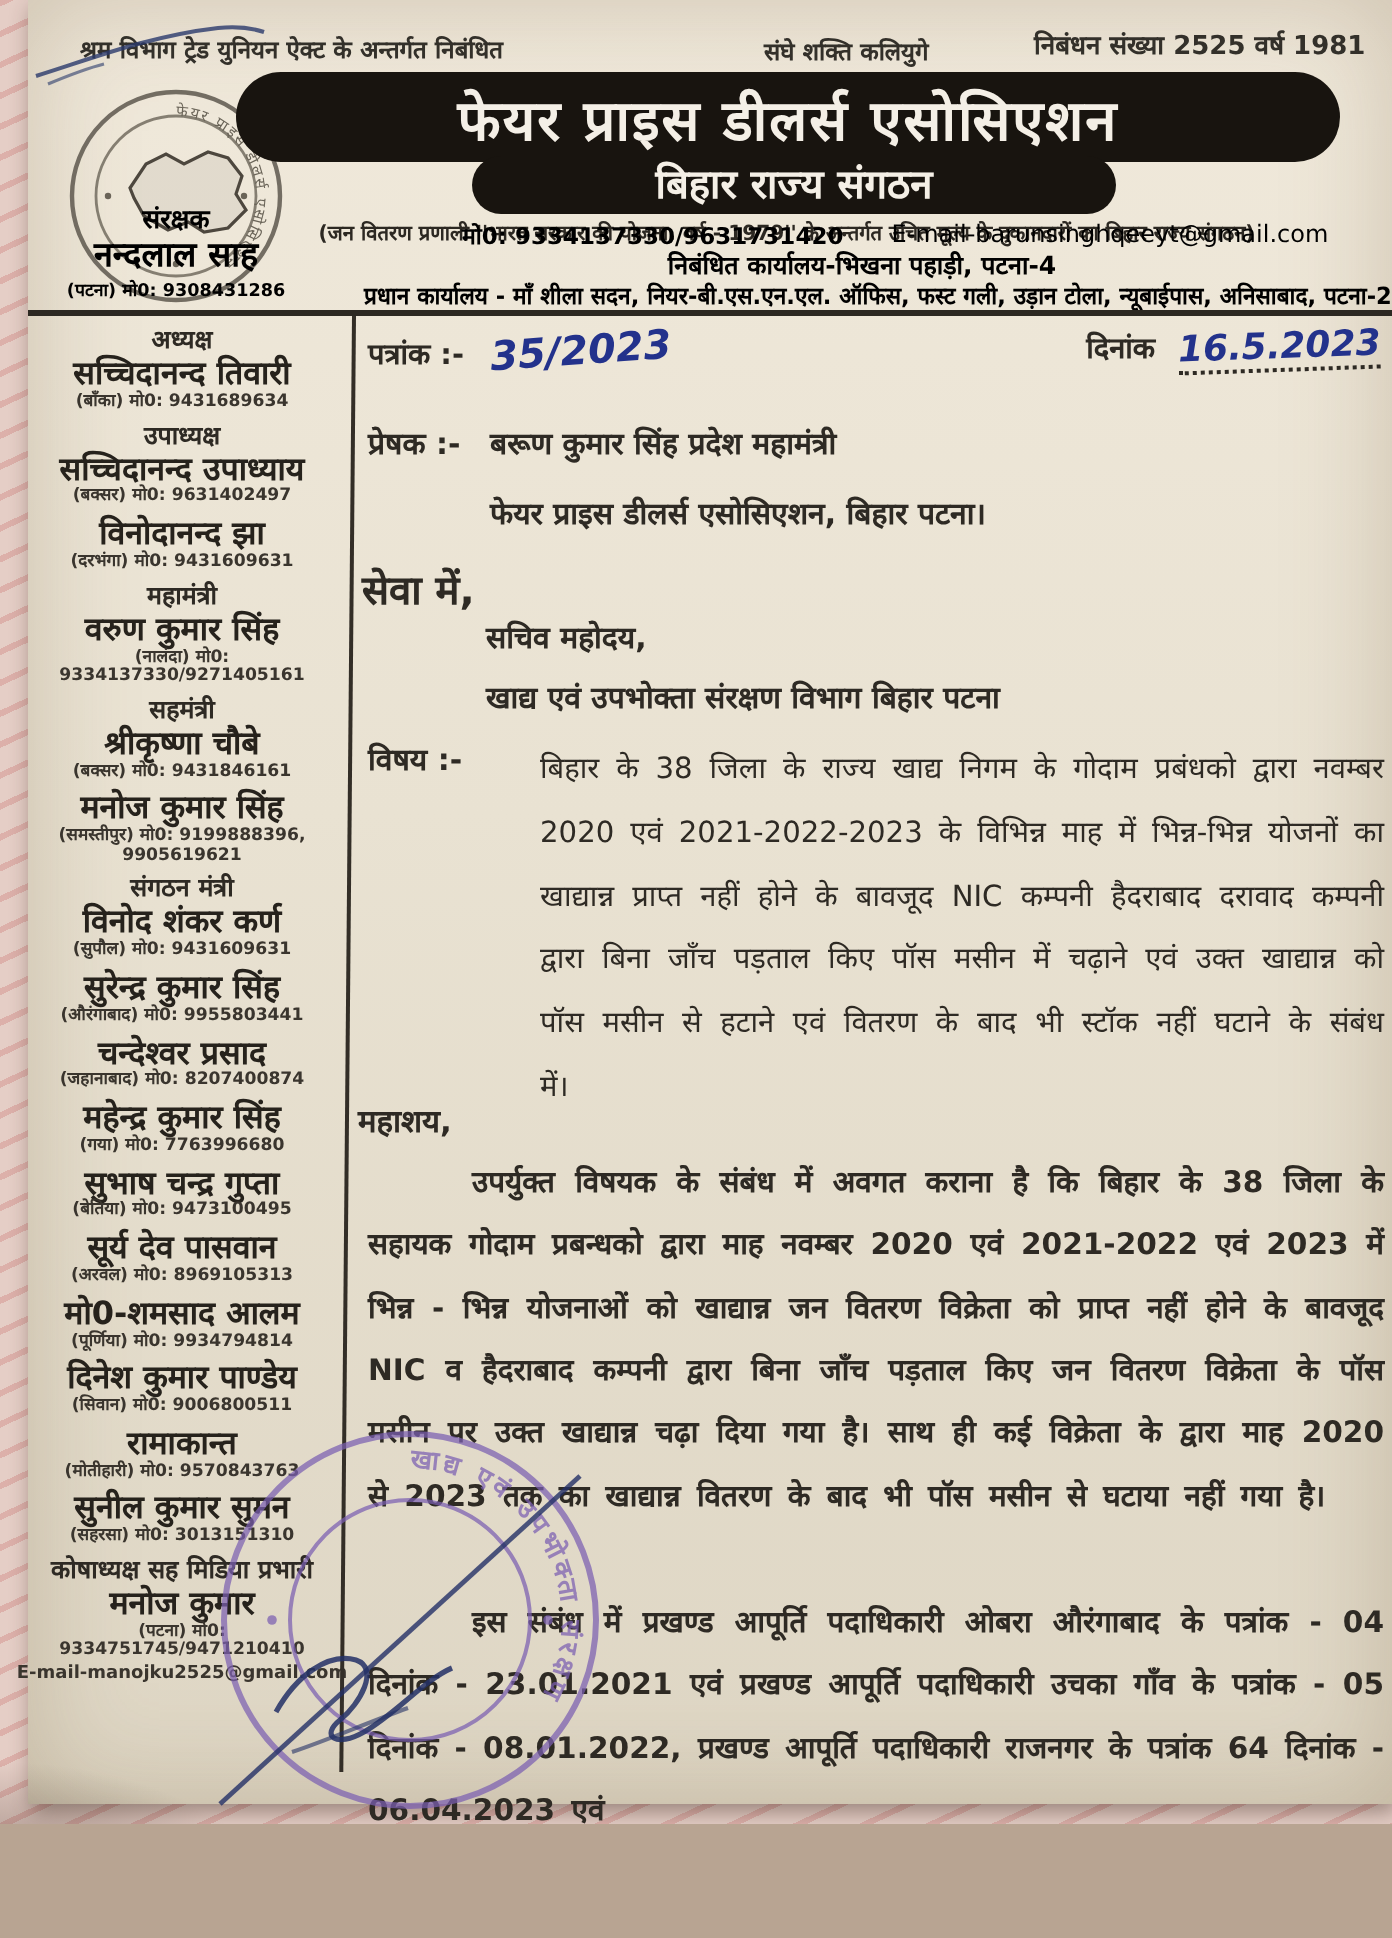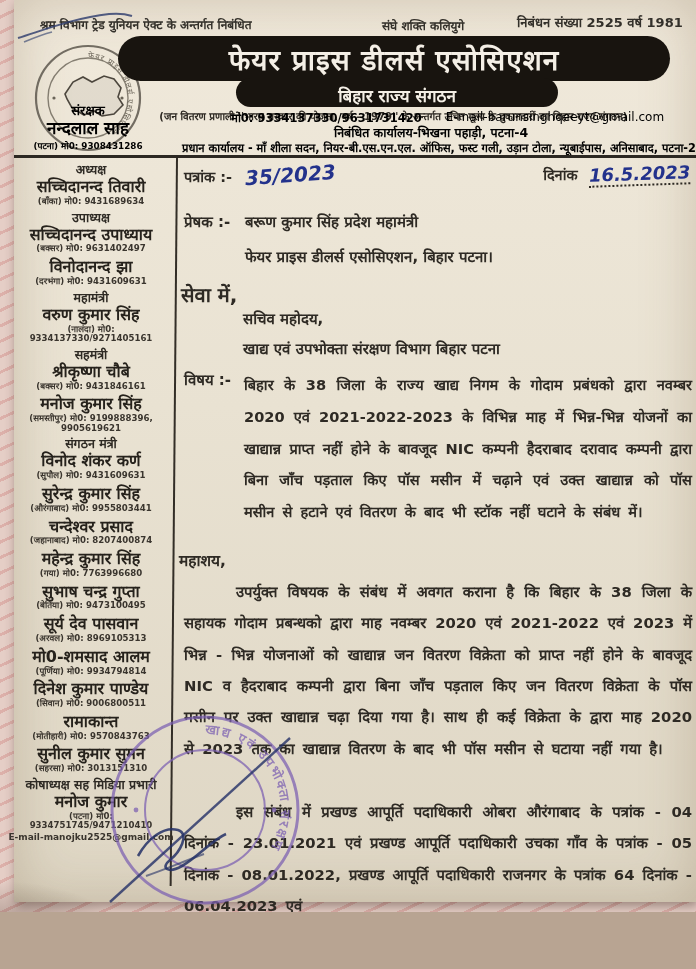--- a/index.html
+++ b/index.html
@@ -33,22 +33,22 @@
   .meta-left{left:40px;top:16px;}
   .meta-center{left:382px;top:17px;}
   .meta-right{left:517px;top:13px;font-size:13px;}
   .banner1{
     left:118px;top:36px;width:552px;height:45px;border-radius:26px;
     background:#18140f;display:flex;align-items:center;justify-content:center;
     color:#f4efe6;font-weight:bold;font-size:28px;letter-spacing:1px;white-space:nowrap;
   }
   .banner2{
     left:236px;top:78px;width:322px;height:29px;border-radius:16px;
-    background:#18140f;display:flex;align-items:flex-end;justify-content:center;
-    color:#f4efe6;font-weight:bold;font-size:17px;white-space:nowrap;
+    background:#18140f;display:flex;align-items:flex-start;justify-content:center;
+    color:#f4efe6;font-weight:bold;font-size:20px;white-space:nowrap;
   }
   .tagline{
     left:112px;top:109px;width:580px;text-align:center;
     font-weight:bold;font-size:10.4px;color:#2c2822;white-space:nowrap;
     transform:scaleX(.97);transform-origin:left;
   }
   .patron{left:10px;top:104px;width:156px;text-align:center;line-height:1.15;}
   .patron .p-role{font-weight:bold;font-size:13px;}
   .patron .p-name{font-weight:bold;font-size:17px;}
   .patron .p-phone{font-weight:bold;font-size:8.8px;margin-top:3px;}
@@ -71,23 +71,23 @@
   .lbl{font-weight:bold;font-size:14.5px;color:#2e2a24;}
   .ref-val{font-size:20px;margin-left:8px;display:inline-block;transform:rotate(-4deg);}
   .date-val{font-size:18px;margin-left:6px;display:inline-block;border-bottom:2px dotted #2e2a24;transform:rotate(-2deg);}
   .bodytxt{font-weight:bold;color:#2e2a24;font-size:15px;}
   .sender-label{left:184px;top:211px;}
   .sender1{left:245px;top:211px;}
   .sender2{left:245px;top:246px;}
   .seva{left:181px;top:281px;font-size:20px;}
   .to1{left:243px;top:308px;}
   .to2{left:243px;top:338px;}
-  .subject-row{left:184px;top:369px;width:508px;display:flex;}
+  .subject-row{left:184px;top:369px;width:508px;display:flex;gap:26px;}
   .subject-label{flex:0 0 60px;font-weight:bold;font-size:15px;color:#2e2a24;}
-  .subject-text{flex:1;font-weight:bold;font-size:14.6px;color:#2e2a24;text-align:justify;line-height:2.18;word-spacing:3px;}
+  .subject-text{flex:1;font-weight:normal;font-size:14.6px;color:#2e2a24;text-align:justify;line-height:2.18;word-spacing:3px;}
   .salutation{left:179px;top:549px;font-size:15.5px;}
   .para{font-weight:bold;color:#2e2a24;font-size:14.8px;text-align:justify;line-height:2.12;word-spacing:3px;text-indent:52px;}
   .para1{left:184px;top:576px;width:508px;}
   .para2{left:184px;top:796px;width:508px;}
   .bottom-line{left:12px;top:932px;width:380px;height:1.5px;background:#6a6257;}
   svg{display:block;}
   .logo{left:32px;top:42px;}
   .stamp{left:100px;top:706px;}
   .scribble-top{left:14px;top:4px;}
 </style>

